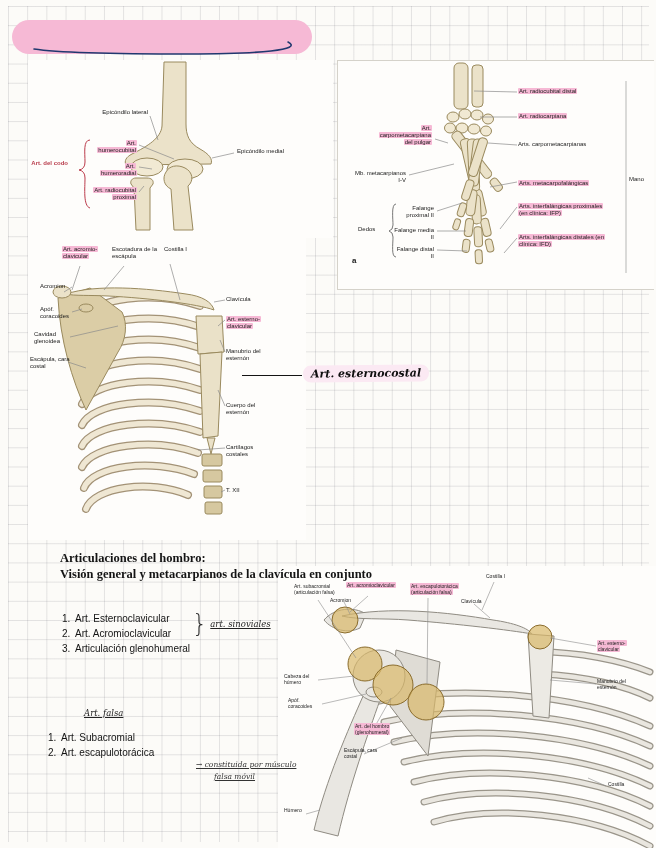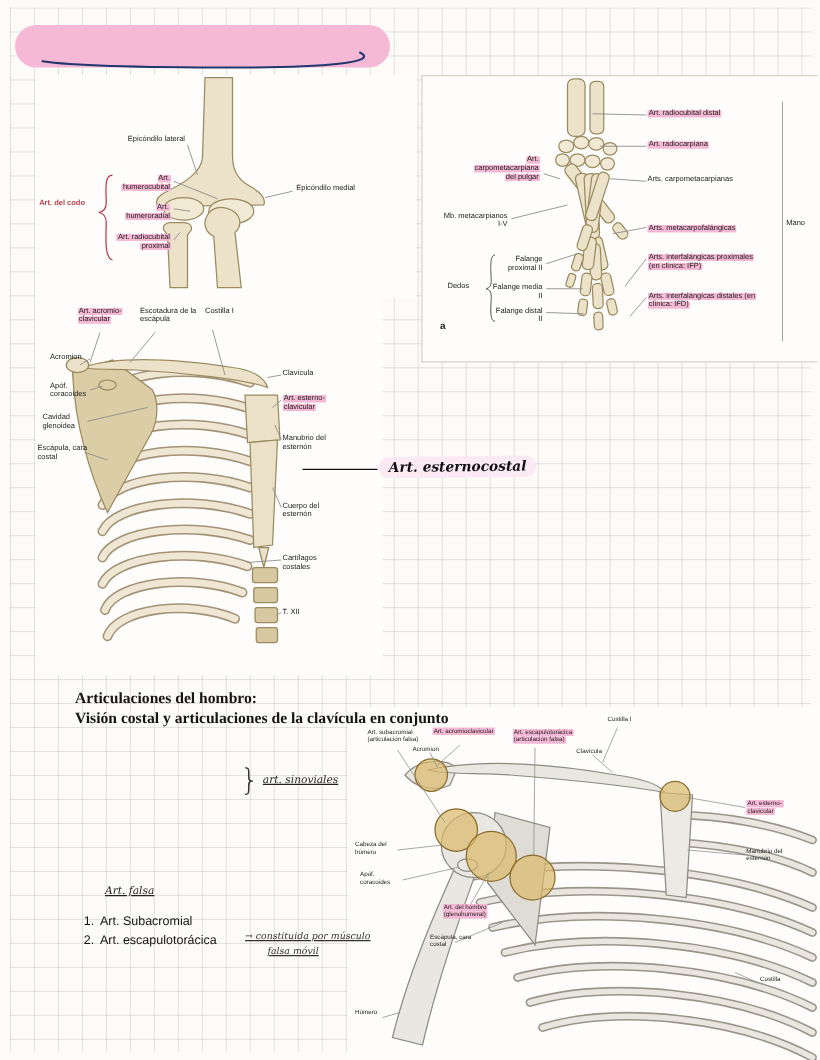--- a/index.html
+++ b/index.html
@@ -18,21 +18,21 @@
   .hl{background:#f6b9d5;padding:0 1px;border-radius:1px;
       box-decoration-break:clone;-webkit-box-decoration-break:clone;}
   .red{color:#b93f4e;font-weight:bold;}
   .title-pill{position:absolute;left:12px;top:20px;width:300px;height:34px;background:#f6b9d5;
       border-radius:17px;z-index:1;}
   .title-text{position:absolute;left:32px;top:13px;z-index:2;font-family:"DejaVu Serif",serif;
       font-style:italic;font-weight:bold;font-size:30px;color:#20386e;letter-spacing:2px;}
   .swash{position:absolute;left:16px;top:22px;width:300px;height:36px;z-index:3;}
   .hw{font-family:"DejaVu Serif",serif;font-style:italic;color:#222;text-decoration:underline;}
   .hw-sm{font-size:8.5px;}
-  .hw-xs{font-size:7.5px;color:#333;}
+  .hw-xs{font-size:7.5px;color:#333;margin-top:16px;}
   .note-box{position:absolute;z-index:3;background:#fbe9f3;border-radius:8px;padding:2px 8px;
       font-family:"DejaVu Serif",serif;font-style:italic;font-weight:bold;font-size:11px;
       color:#101010;transform:rotate(-0.6deg);}
   .note-line{position:absolute;z-index:3;border-top:1.6px solid #141414;height:0;}
   .h-serif{position:absolute;z-index:2;font-family:"Liberation Serif",serif;font-weight:bold;
       font-size:12.5px;color:#141414;}
   .list{position:absolute;z-index:2;font-size:10px;line-height:15px;color:#141414;}
   .li-num{display:inline-block;width:13px;}
   .brace-note{position:absolute;z-index:2;display:flex;align-items:center;gap:3px;}
   .brace{font-family:"DejaVu Sans",sans-serif;font-weight:300;font-size:24px;color:#333;line-height:1;}
@@ -221,28 +221,33 @@
   <div class="lbl" style="left:226px;top:296px">Clavícula</div>
   <div class="lbl" style="left:226px;top:316px;width:46px"><span class="hl">Art. esterno-clavicular</span></div>
   <div class="lbl" style="left:226px;top:348px;width:46px">Manubrio del esternón</div>
   <div class="lbl" style="left:226px;top:402px;width:44px">Cuerpo del esternón</div>
   <div class="lbl" style="left:226px;top:444px;width:44px">Cartílagos costales</div>
   <div class="lbl" style="left:226px;top:487px">T. XII</div>
   <div class="note-line" style="left:242px;top:375px;width:60px"></div>
   <div class="note-box" style="left:303px;top:365px">Art. esternocostal</div>
 
   <div class="h-serif" style="left:60px;top:551px">Articulaciones del hombro:</div>
-  <div class="h-serif" style="left:60px;top:567px">Visión costal y articulaciones de la clavícula en conjunto</div>
-
+  <div class="h-serif" style="left:60px;top:567px">Visión general y metacarpianos de la clavícula en conjunto</div>
+
+  <div class="list" style="left:62px;top:611px">
+    <div><span class="li-num">1.</span><span>Art. Esternoclavicular</span></div>
+    <div><span class="li-num">2.</span><span>Art. Acromioclavicular</span></div>
+    <div><span class="li-num">3.</span><span>Articulación glenohumeral</span></div>
+  </div>
   <div class="brace-note" style="left:192px;top:612px">
     <span class="brace">}</span>
     <span class="hw hw-sm">art. sinoviales</span>
   </div>
   <div class="hw hw-sm" style="position:absolute;left:84px;top:708px;z-index:2">Art. falsa</div>
-  <div class="list" style="left:67px;top:730px">
+  <div class="list" style="left:48px;top:730px">
     <div><span class="li-num">1.</span><span>Art. Subacromial</span></div>
     <div><span class="li-num">2.</span><span>Art. escapulotorácica</span></div>
   </div>
   <div class="hw hw-xs" style="position:absolute;left:196px;top:744px;z-index:2">→ constituida por músculo</div>
   <div class="hw hw-xs" style="position:absolute;left:214px;top:756px;z-index:2">falsa móvil</div>
 
   <div class="panel" style="left:278px;top:566px;width:378px;height:282px">
     <svg viewBox="0 0 378 282">
       <g fill="none" stroke-linecap="round">
         <g stroke="#9a958a" stroke-width="7">

